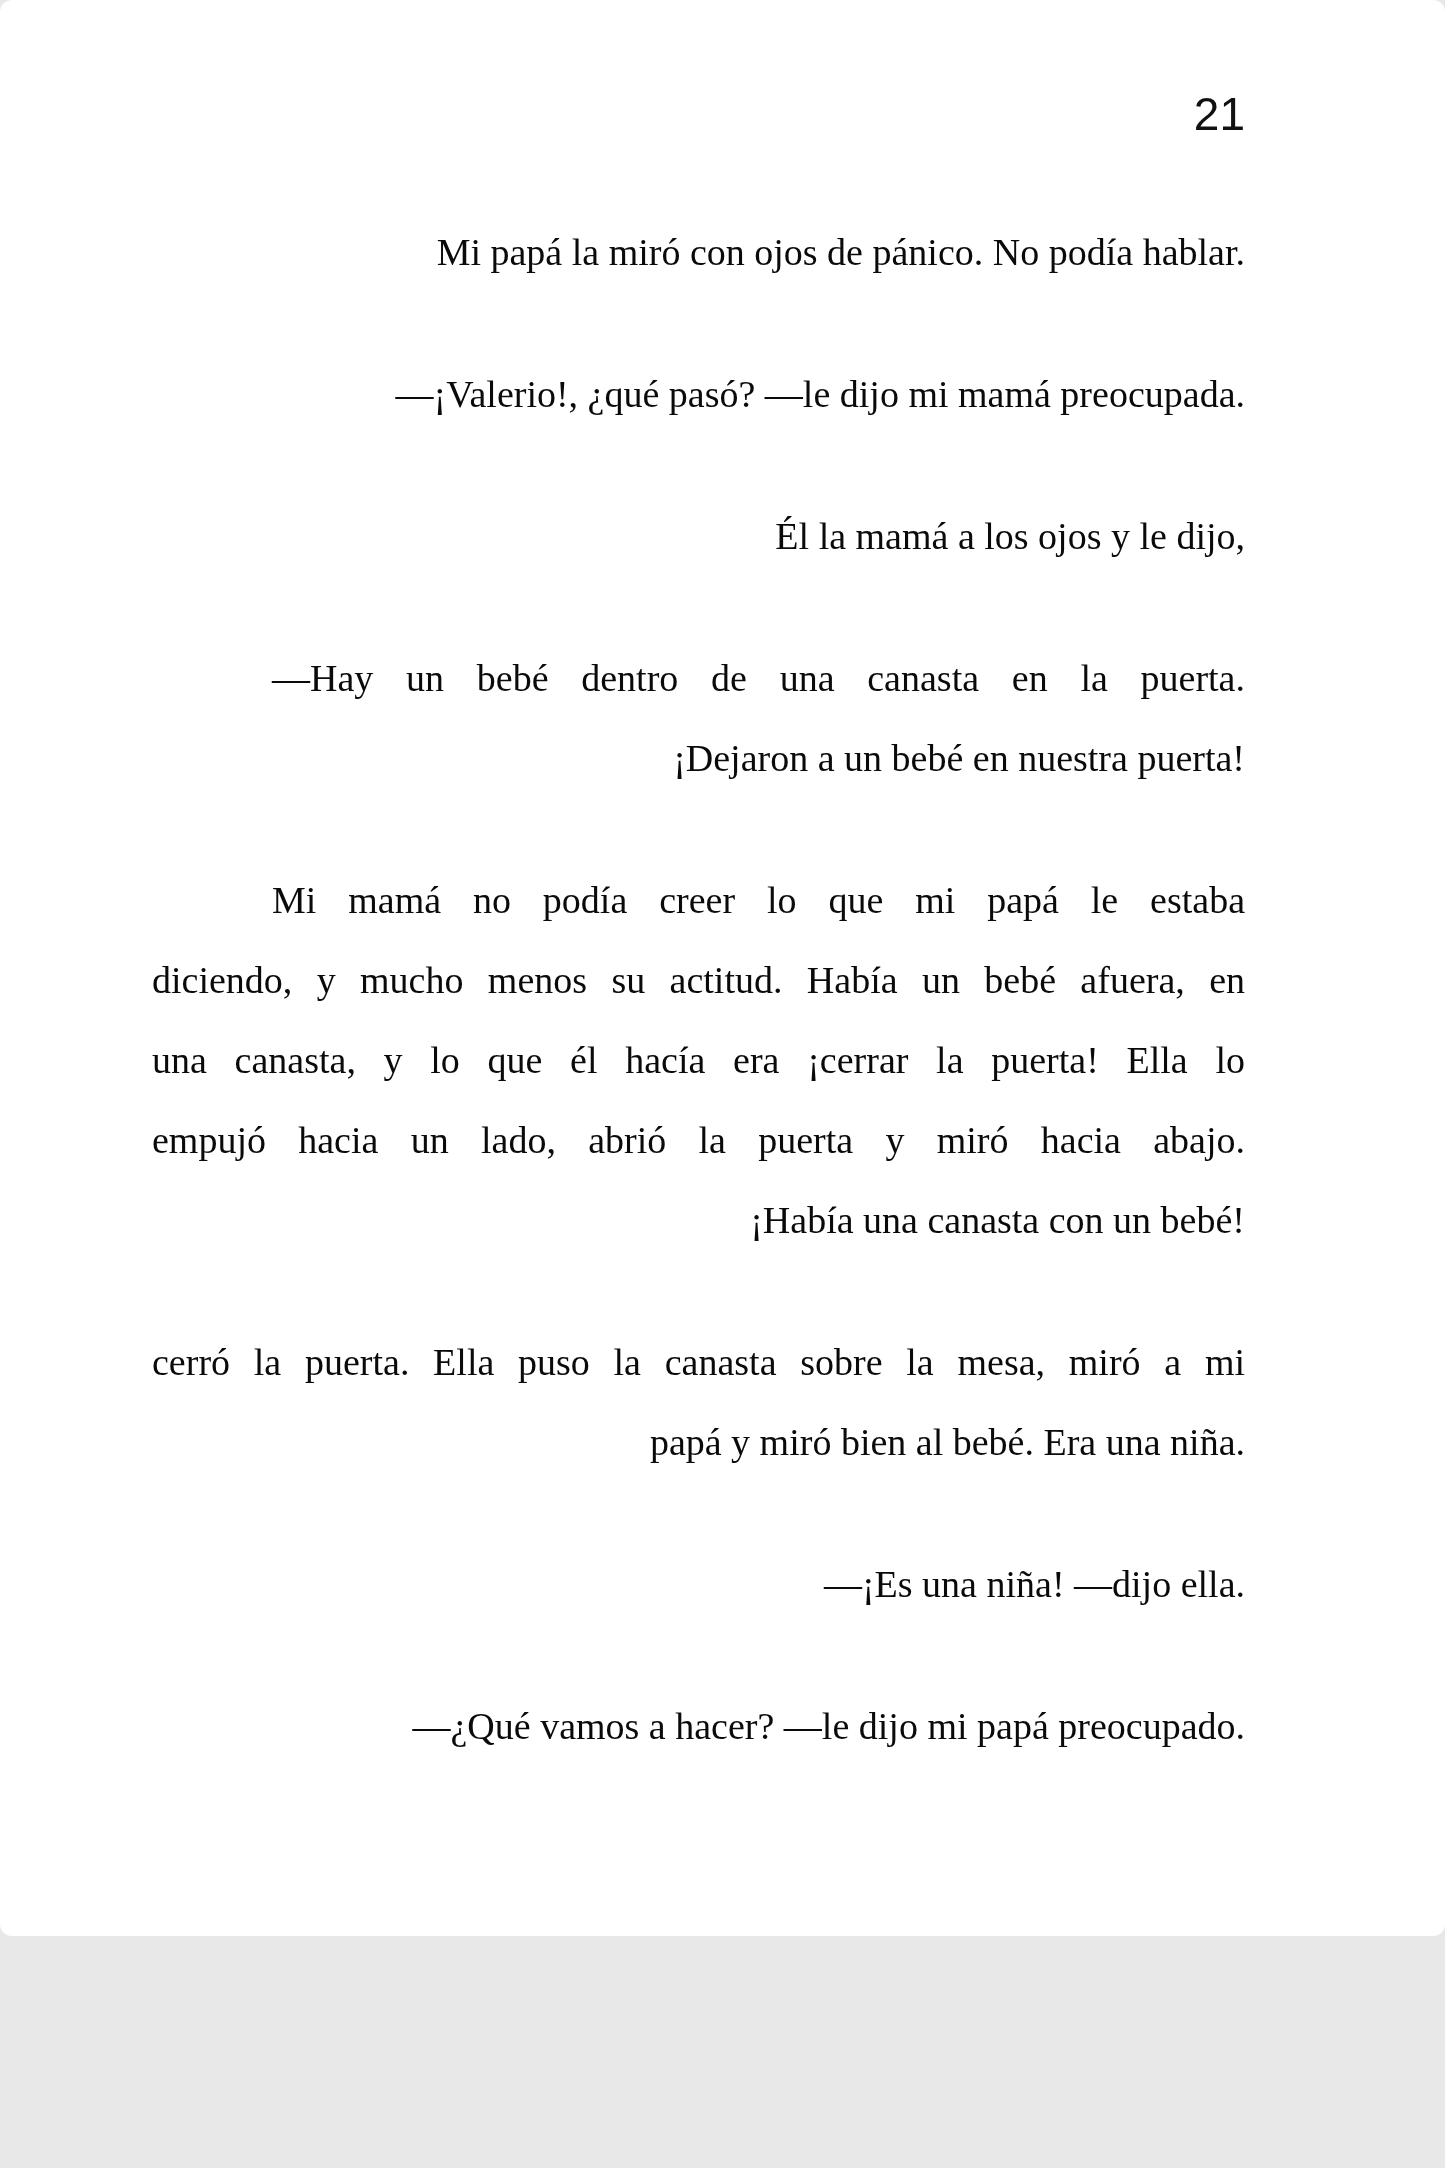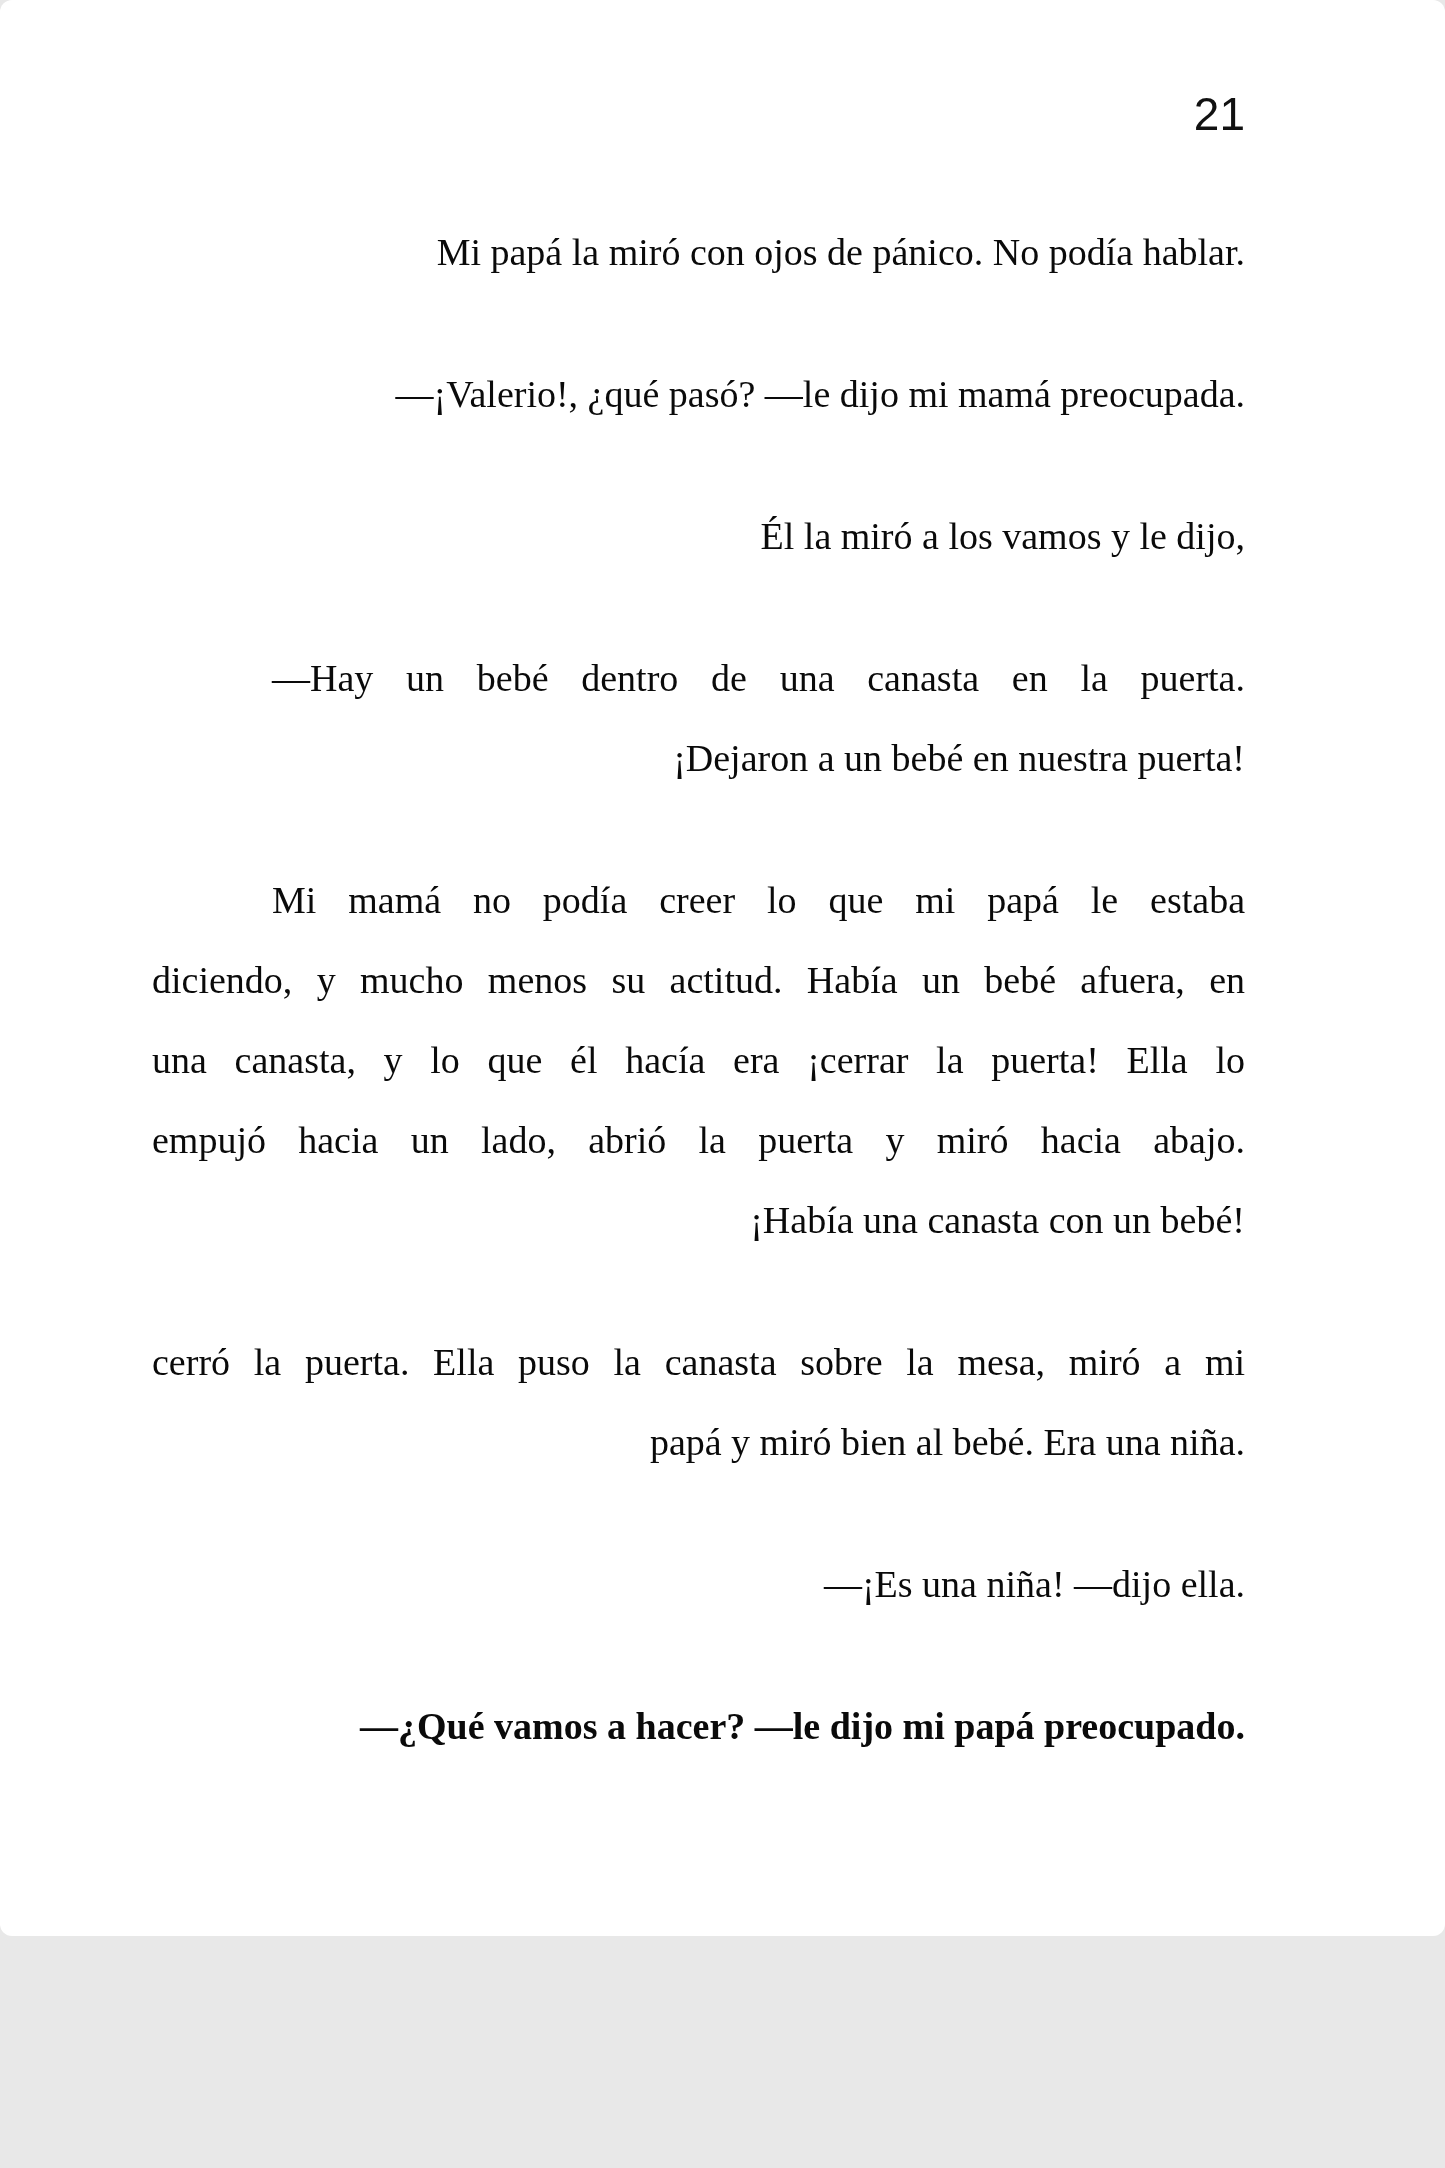--- a/index.html
+++ b/index.html
@@ -34,21 +34,21 @@
     top: 212px;
     left: 152px;
     width: 1093px;
     font-size: 38px;
     line-height: 80px;
   }
   .paragraph {
     margin: 0 0 62px 0;
     padding: 0;
   }
-  .paragraph:last-child { margin-bottom: 0; font-weight: bold; }
+  .paragraph:last-child { margin-bottom: 0; }
   .line {
     white-space: nowrap;
     text-align: right;
   }
   
   .line.just {
     white-space: normal;
     text-align: justify;
     text-align-last: justify;
   }
@@ -75,21 +75,21 @@
   <div class="page-number">21</div>
 
   <div class="text-block" id="paragraphs-container">
       <div class="paragraph">
         <div class="line first">Mi papá la miró con ojos de pánico. No podía hablar.</div>
       </div>
       <div class="paragraph">
         <div class="line first">—¡Valerio!, ¿qué pasó? —le dijo mi mamá preocupada.</div>
       </div>
       <div class="paragraph">
-        <div class="line first">Él la miró a los vamos y le dijo,</div>
+        <div class="line first">Él la mamá a los ojos y le dijo,</div>
       </div>
       <div class="paragraph">
         <div class="line first just">—Hay un bebé dentro de una canasta en la puerta.</div>
         <div class="line">¡Dejaron a un bebé en nuestra puerta!</div>
       </div>
       <div class="paragraph">
         <div class="line first just">Mi mamá no podía creer lo que mi papá le estaba</div>
         <div class="line just">diciendo, y mucho menos su actitud. Había un bebé afuera, en</div>
         <div class="line just">una canasta, y lo que él hacía era ¡cerrar la puerta! Ella lo</div>
         <div class="line just">empujó hacia un lado, abrió la puerta y miró hacia abajo.</div>

